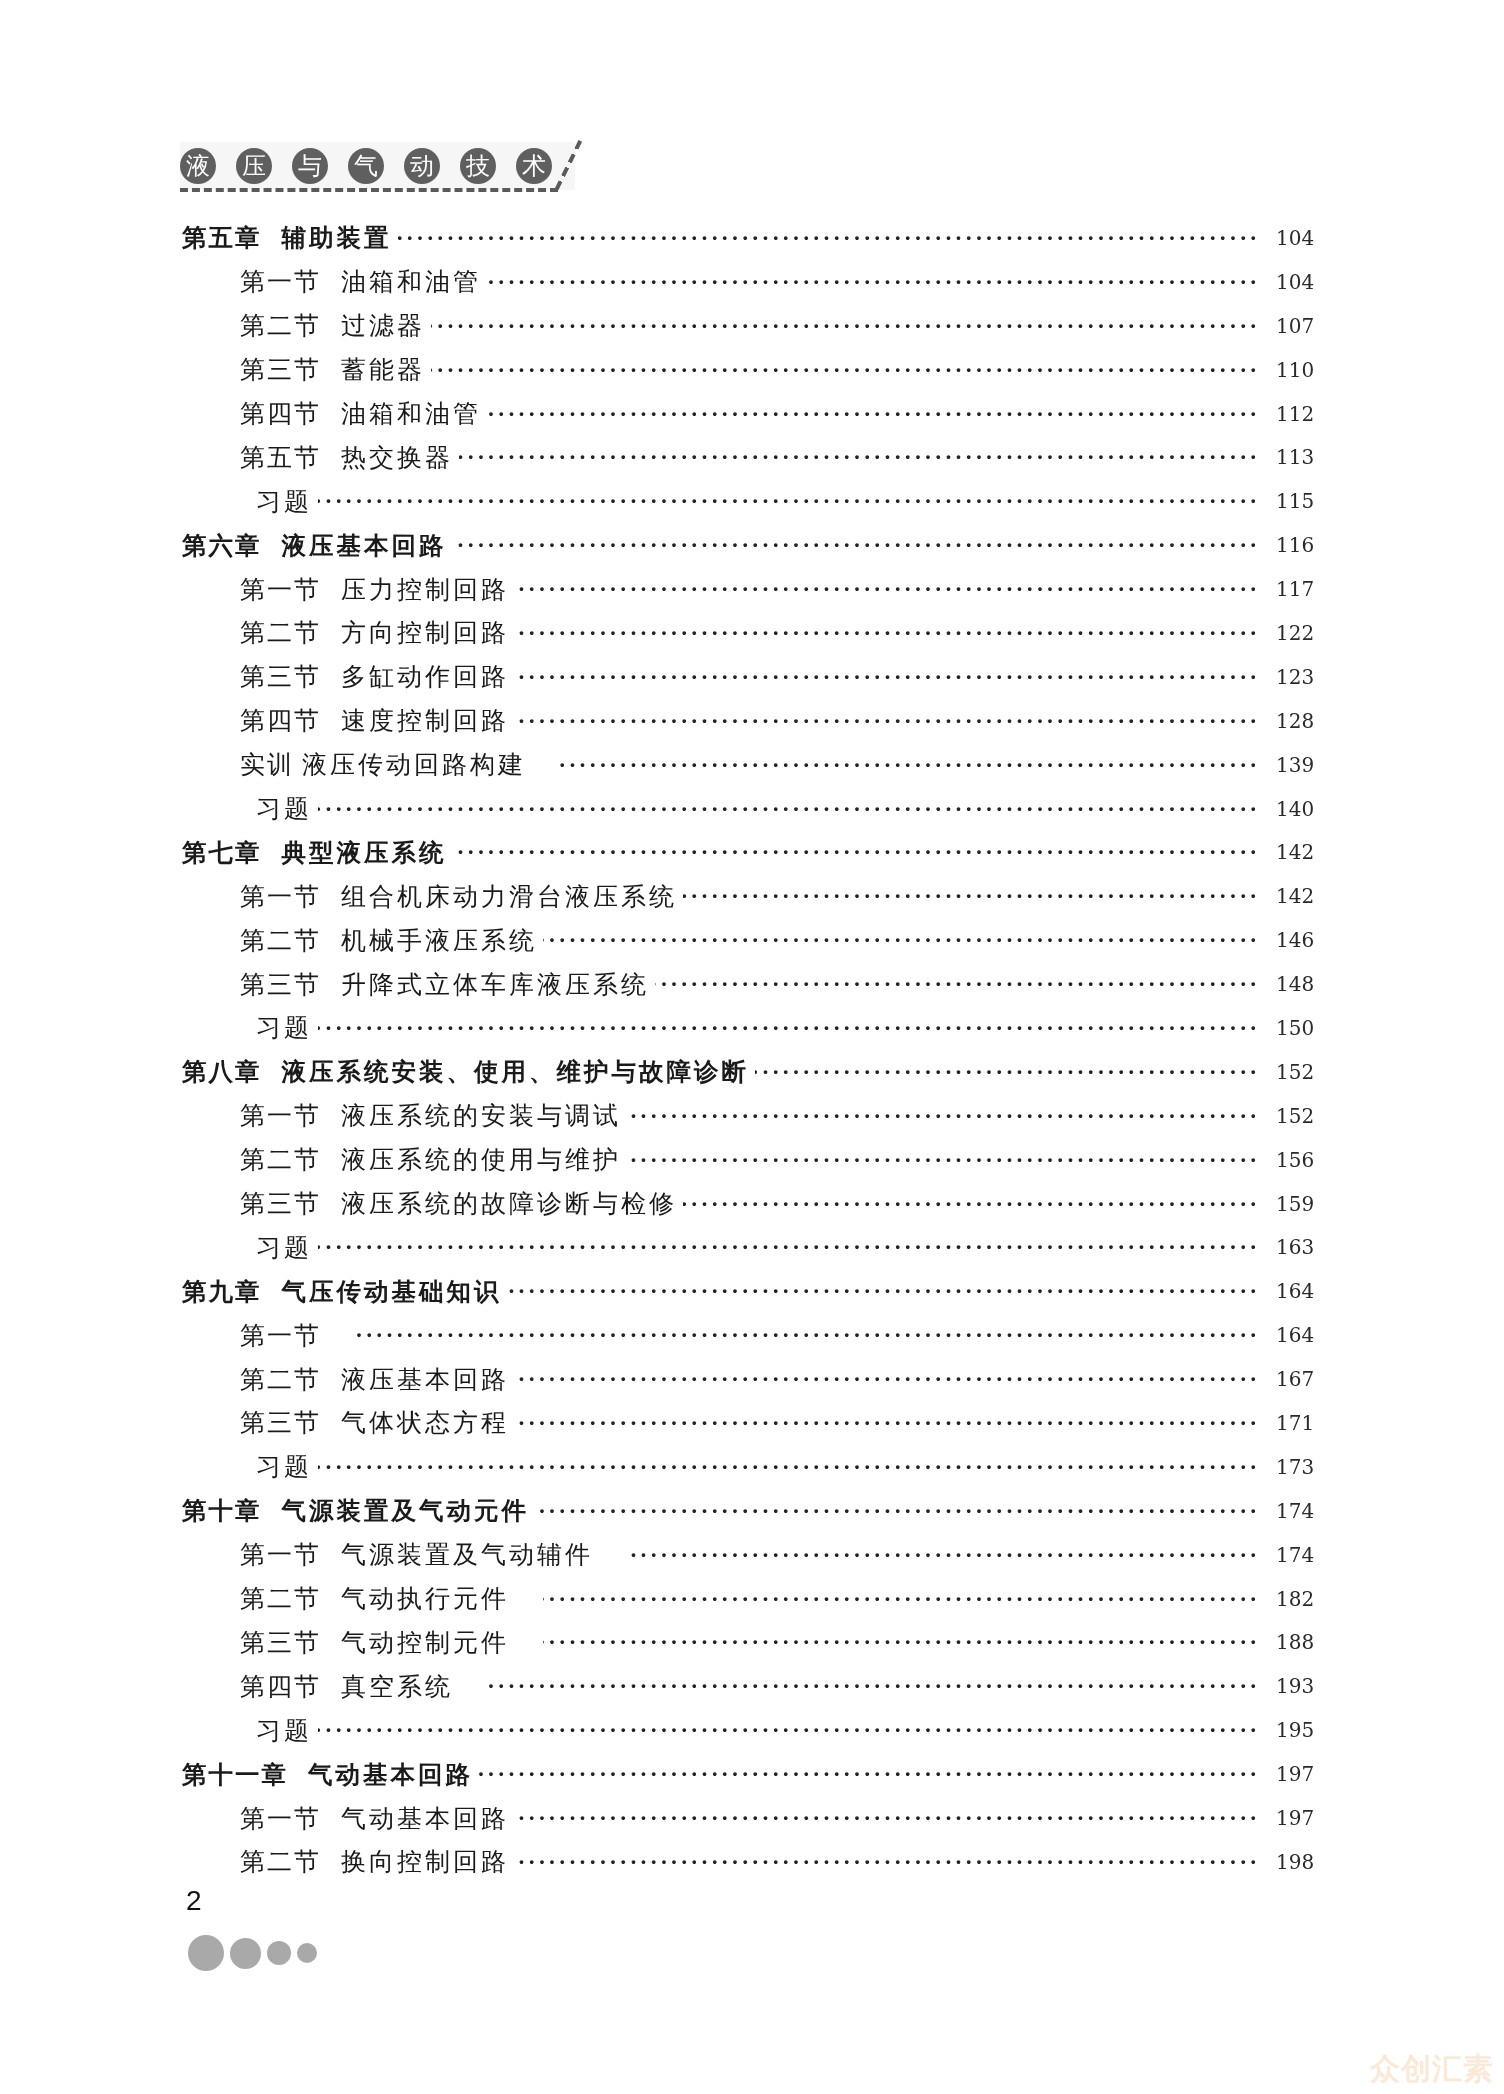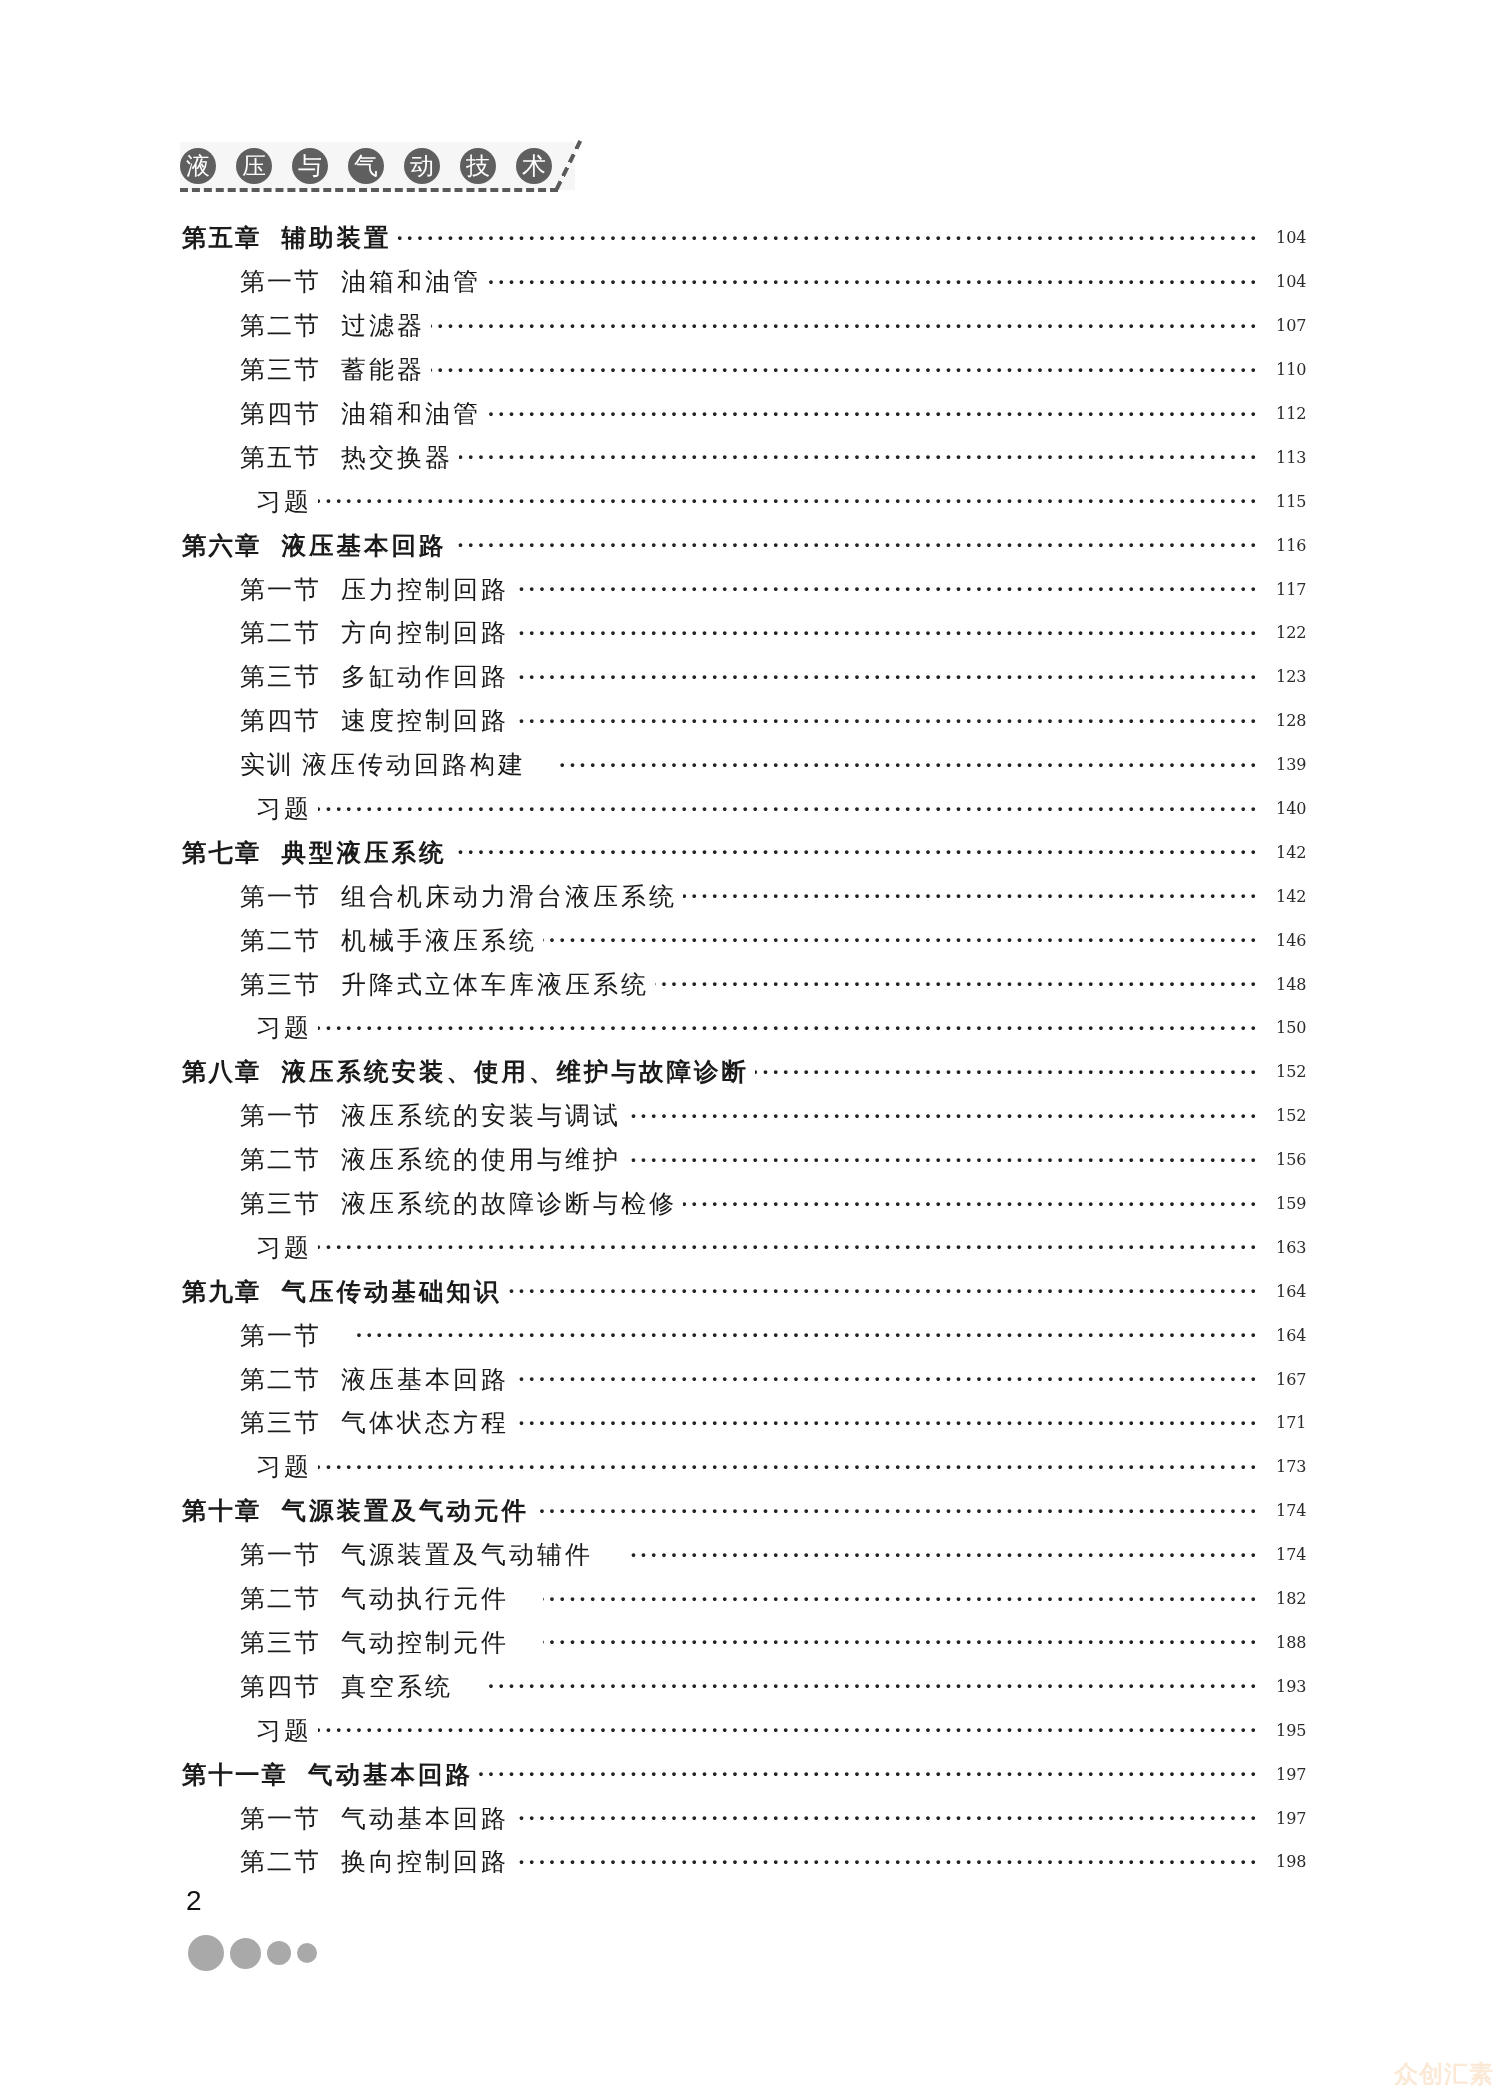--- a/index.html
+++ b/index.html
@@ -117,21 +117,21 @@
   .leader.gap { margin-left: 34px; }
   .leader::before {
     content: "··························································································································································";
     font-weight: bold;
   }
   .toc-page {
     width: 46px;
     text-align: left;
     font-family: "DejaVu Serif", "Liberation Serif", serif;
     font-weight: normal;
-    font-size: 16px;
+    font-size: 20px;
     color: #2a2a2a;
   }
 
   
   .page-number {
     position: absolute;
     left: 186px;
     top: 1885px;
     font-family: "Liberation Sans", "DejaVu Sans", sans-serif;
     font-size: 28px;
@@ -152,21 +152,21 @@
   .dot.d1 { width: 36px; height: 36px; }
   .dot.d2 { width: 31px; height: 31px; }
   .dot.d3 { width: 24px; height: 24px; }
   .dot.d4 { width: 20px; height: 20px; }
 
   .watermark {
     position: absolute;
     right: 10px;
     bottom: 4px;
     font-family: "DejaVu Sans", sans-serif;
-    font-size: 24px;
+    font-size: 30px;
     font-weight: bold;
     color: #fbe9d6;
     letter-spacing: 1px;
   }
 </style>
 </head>
 <body>
 
 <div class="header">
   <div class="header-bg"></div>

